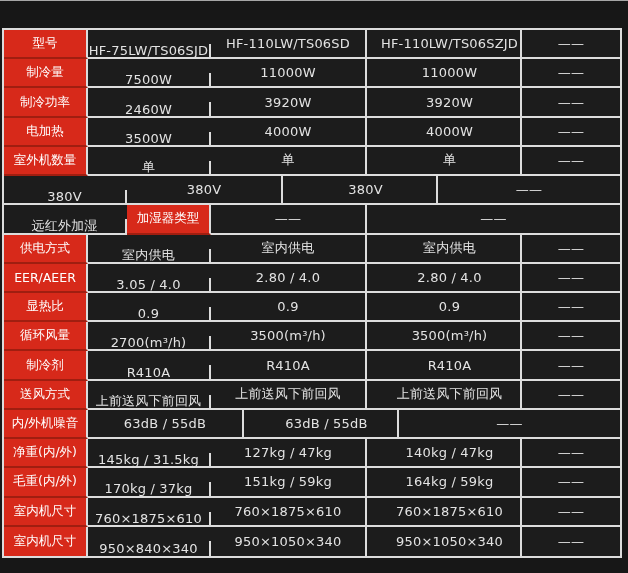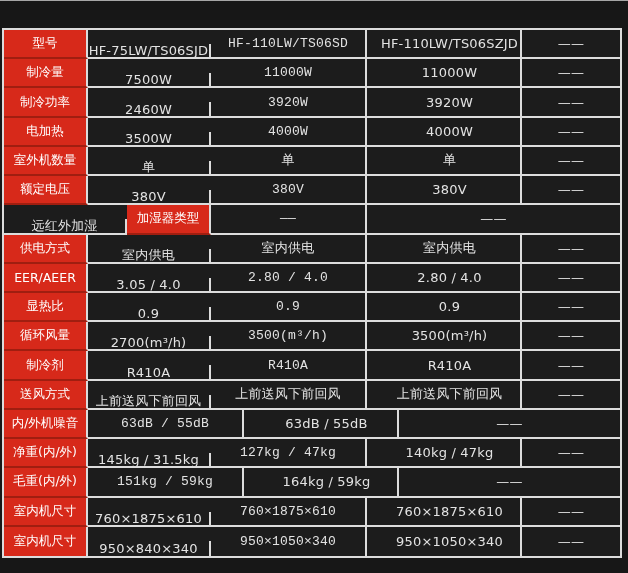--- a/index.html
+++ b/index.html
@@ -41,21 +41,21 @@
     width:84px;flex:none;
     background:var(--red,#d7291a);
     color:#ffffff;
     border-bottom-color:var(--redline,#a01e10);
     font-size:12.5px;
     letter-spacing:0;
     padding:0 1px;
   }
   .row:last-child .cell.label{border-bottom:none;}
   .c2{width:123px;flex:none;margin-top:14px;}
-  .c3{width:156px;flex:none;font-family:Liberation Mono, monospace;}
+  .c3{width:156px;flex:none;}
   .c4{width:155px;flex:none;padding-left:12px;}
   .c5{flex:1;}
 </style>
 </head>
 <body>
 
 <div class="stage" style="--red: #d7291a; --redline: #a01e10; --grid: #dcdcdc; --cellbg: #1c1c1c; --valuetext: #e3e3e3; --dash: #b5b5b5; --hairline: #a6a6a6;">
   <div class="top-line"></div>
   <div class="spec-table" id="spec-table">
   <div class="row">
@@ -92,21 +92,20 @@
 
   <div class="row">
     <div class="cell label">室外机数量</div>
     <div class="cell c2">单</div>
     <div class="cell c3">单</div>
     <div class="cell c4">单</div>
     <div class="cell c5 dash">——</div>
   </div>
 
   <div class="row">
-    <div class="cell label">额定电压</div>
     <div class="cell c2">380V</div>
     <div class="cell c3">380V</div>
     <div class="cell c4">380V</div>
     <div class="cell c5 dash">——</div>
   </div>
 
   <div class="row">
     <div class="cell c2">远红外加湿</div>
     <div class="cell label">加湿器类型</div>
     <div class="cell c3 dash">——</div>
@@ -171,20 +170,21 @@
   <div class="row">
     <div class="cell label">净重(内/外)</div>
     <div class="cell c2">145kg / 31.5kg</div>
     <div class="cell c3">127kg / 47kg</div>
     <div class="cell c4">140kg / 47kg</div>
     <div class="cell c5 dash">——</div>
   </div>
 
   <div class="row">
     <div class="cell label">毛重(内/外)</div>
+    <div class="cell c2">170kg / 37kg</div>
     <div class="cell c3">151kg / 59kg</div>
     <div class="cell c4">164kg / 59kg</div>
     <div class="cell c5 dash">——</div>
   </div>
 
   <div class="row">
     <div class="cell label">室内机尺寸</div>
     <div class="cell c2">760×1875×610</div>
     <div class="cell c3">760×1875×610</div>
     <div class="cell c4">760×1875×610</div>

